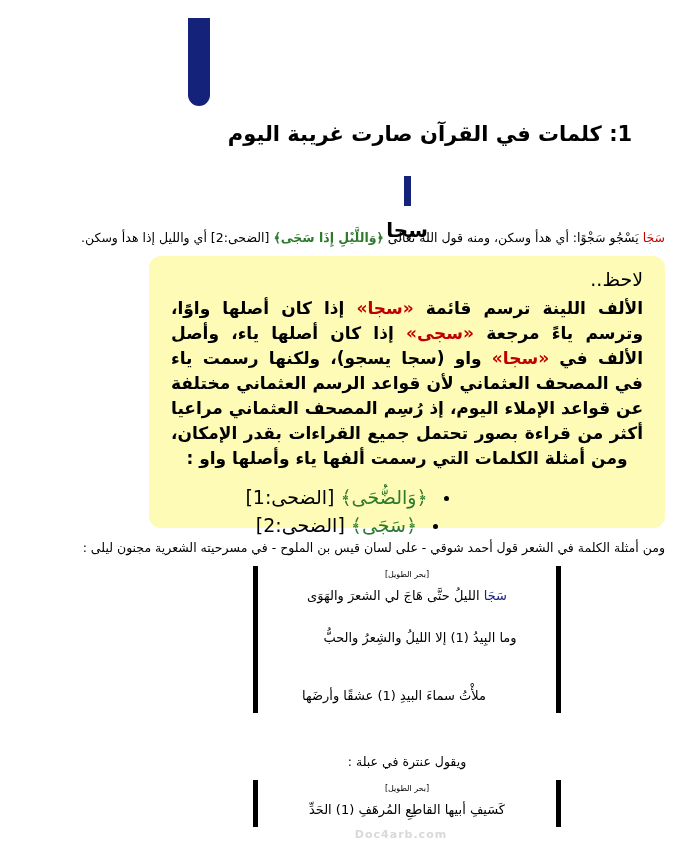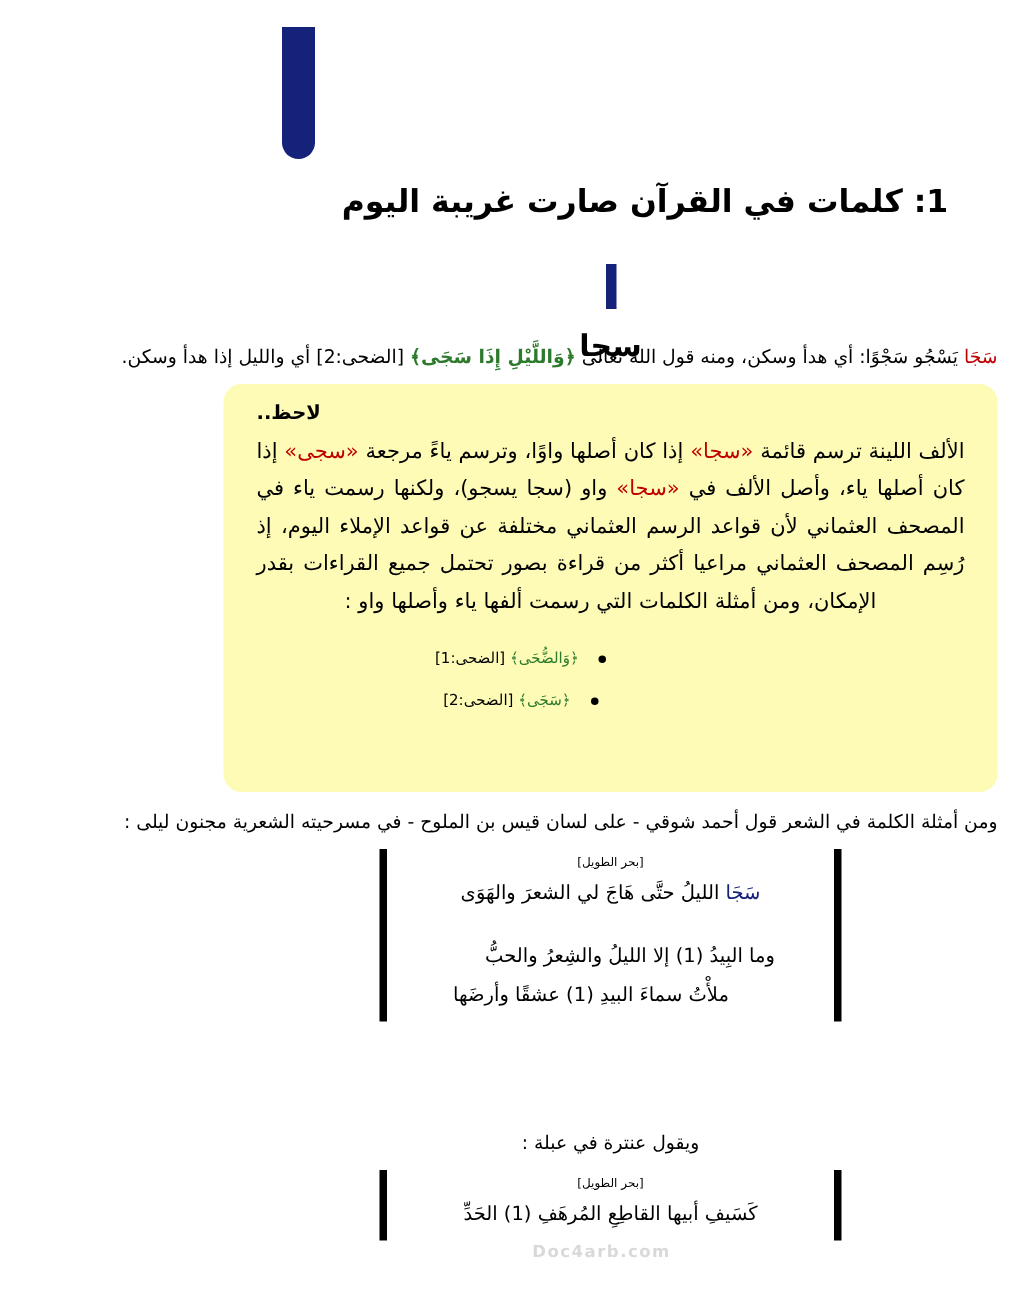--- a/index.html
+++ b/index.html
@@ -97,38 +97,39 @@
     top: 256px;
     right: 18px;
     left: 18px;
     background: #fdfbb6;
     border-radius: 12px;
     padding: 8px 22px 16px 22px;
     box-sizing: border-box;
     height: 272px;
   }
   .note-title {
-    text-align: left;
-    font-size: 13px;
-    font-weight: bold;
+    text-align: right;
+    font-size: 19px;
+    font-weight: normal;
     margin: 4px 0 6px 0;
     letter-spacing: -1px;
   }
   .note-body {
-    font-size: 14px;
+    font-size: 17px;
     line-height: 25px;
     text-align: justify;
     text-align-last: center;
+    font-weight: bold;
   }
   .note-body p { margin: 0; }
   .note-list {
     margin: 12px 0 0 0;
     padding: 0;
     list-style: none;
-    font-size: 10px;
+    font-size: 19px;
     line-height: 28px;
     text-align: center;
   }
   .note-list li {
     position: relative;
     padding-right: 0;
   }
   .note-list li .dot {
     display: inline-block;
     width: 5px;
@@ -184,21 +185,21 @@
     font-size: 8px;
     color: #000;
     margin: 2px 0 4px 0;
   }
   .verse {
     font-size: 13px;
     line-height: 26px;
     text-align: center;
     white-space: nowrap;
   }
-  .verse.indent-a { padding-right: 26px; }
+  .verse.indent-a { padding-right: 26px; margin-top: 32px; }
   .verse.indent-b { padding-left: 26px; margin-top: 16px; }
 
   
   .footnote {
     position: absolute;
     top: 724px;
     right: 18px;
     left: 18px;
     background: #f2f2f2;
     font-size: 10px;

